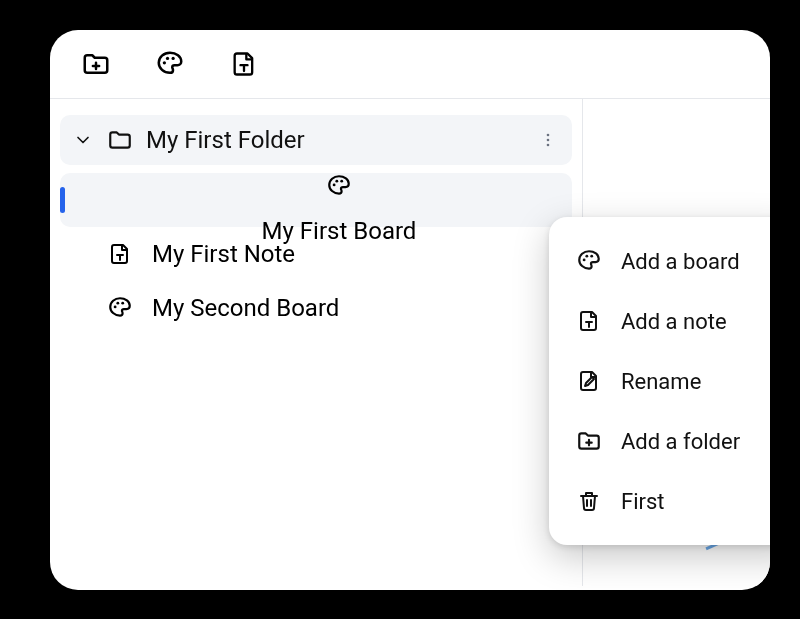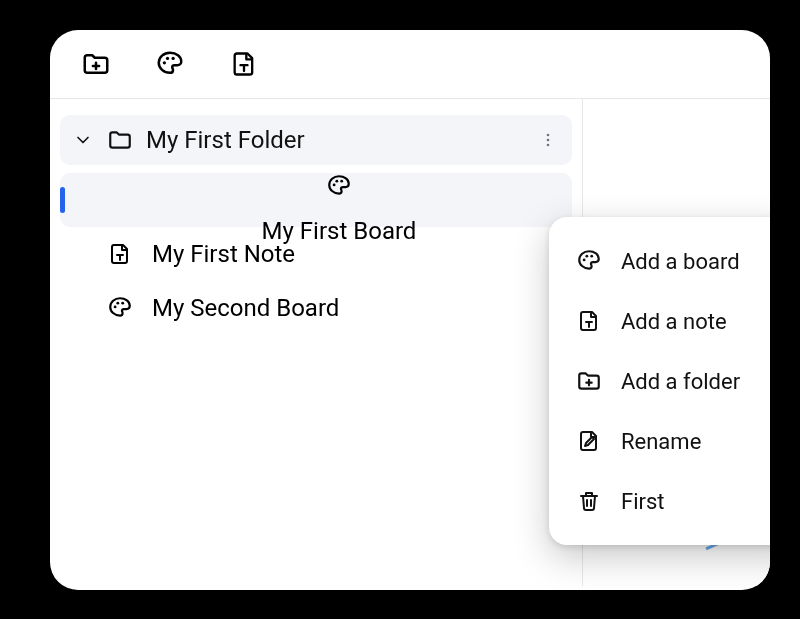--- a/index.html
+++ b/index.html
@@ -317,37 +317,37 @@
     <div class="menu-item">
       <span class="icon">
         <svg width="24" height="24" viewBox="0 0 24 24">
             <use href="#i-note"></use>
           </svg>
       </span>
       <span>Add a note</span>
     </div>
     <div class="menu-item">
       <span class="icon">
+        <svg width="24" height="24" viewBox="0 0 24 24">
+            <use href="#i-rename"></use>
+          </svg>
+      </span>
+      <span>Rename</span>
+    </div>
+    <div class="menu-item">
+      <span class="icon">
         <svg width="26" height="26" viewBox="0 0 24 24">
             <use href="#i-folder-plus"></use>
           </svg>
       </span>
       <span>Add a folder</span>
     </div>
     <div class="menu-item">
       <span class="icon">
         <svg width="24" height="24" viewBox="0 0 24 24">
-            <use href="#i-rename"></use>
-          </svg>
-      </span>
-      <span>Rename</span>
-    </div>
-    <div class="menu-item">
-      <span class="icon">
-        <svg width="24" height="24" viewBox="0 0 24 24">
             <use href="#i-trash"></use>
           </svg>
       </span>
       <span>First</span>
     </div>
   </div>
 
 </div>
 
 </body></html>

